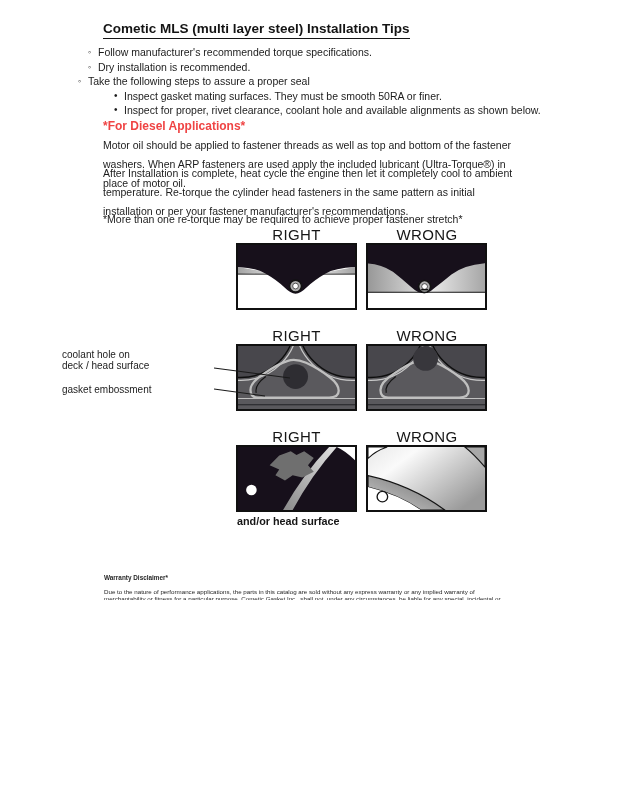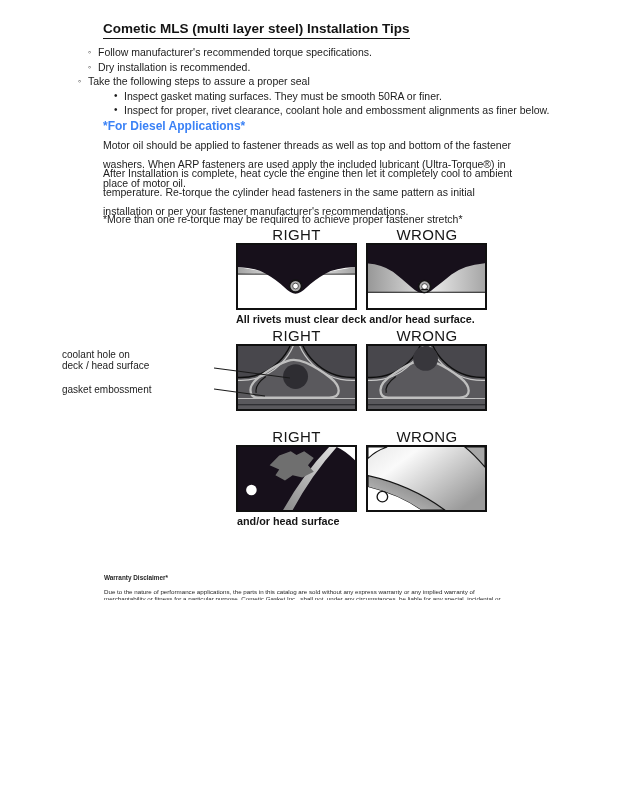--- a/index.html
+++ b/index.html
@@ -8,21 +8,21 @@
     font-family:"Liberation Sans", sans-serif;color:#1c1c1c;
   }
   .abs{position:absolute;}
   .title{
     left:103px;top:21px;font-size:13.5px;font-weight:bold;color:#141414;
     border-bottom:1.6px solid #141414;padding-bottom:2px;white-space:nowrap;
   }
   .bullet-line{font-size:10.5px;white-space:nowrap;color:#1c1c1c;}
   .bullet-line .marker{display:inline-block;width:10px;font-size:9px;vertical-align:1px;}
   .sub .marker{font-size:10px;}
-  .section-head{font-size:12px;font-weight:bold;color:#3b82f6;white-space:nowrap;}
+  .section-head{font-size:12px;font-weight:bold;color:#ef4444;white-space:nowrap;}
   .para{font-size:10.5px;line-height:19px;width:424px;color:#1c1c1c;}
   .dg-label{font-size:15px;letter-spacing:0.4px;text-align:center;color:#161616;white-space:nowrap;}
   .dbox{width:121px;height:67px;border:2px solid #101010;box-sizing:border-box;background:#fff;}
   .dbox svg{display:block;width:117px;height:63px;}
   .caption{font-size:10.8px;font-weight:bold;color:#161616;white-space:nowrap;}
   .leader-label{font-size:10px;color:#1c1c1c;text-align:left;white-space:nowrap;}
   .warranty{width:412px;font-size:6.2px;line-height:7.1px;color:#262626;}
   .warranty .w-head{font-weight:bold;font-size:6.4px;margin-bottom:7px;}
   .warranty .w-para{margin-bottom:7px;}
   .warranty .w-para.tight{margin-bottom:0;}
@@ -41,21 +41,21 @@
   <div class="abs bullet-line" style="left:88px;top:60.5px;">
     <span class="marker">◦</span><span>Dry installation is recommended.</span>
   </div>
   <div class="abs bullet-line" style="left:70px;top:75px;margin-left:8px;">
     <span class="marker">◦</span><span>Take the following steps to assure a proper seal</span>
   </div>
   <div class="abs bullet-line sub" style="left:114px;top:89.5px;">
     <span class="marker">•</span><span>Inspect gasket mating surfaces.  They must be smooth 50RA or finer.</span>
   </div>
   <div class="abs bullet-line sub" style="left:114px;top:104px;">
-    <span class="marker">•</span><span>Inspect for proper, rivet clearance, coolant hole and embossment alignments as finer below.</span>
+    <span class="marker">•</span><span>Inspect for proper, rivet clearance, coolant hole and available alignments as shown below.</span>
   </div>
 
   <div class="abs section-head" style="left:103px;top:119px;">*For Diesel Applications*</div>
   <div class="abs para" style="left:103px;top:136px;">Motor oil should be applied to fastener threads as well as top and bottom of the fastener washers. When ARP fasteners are used apply the included lubricant (Ultra-Torque®) in place of motor oil.</div>
   <div class="abs para" style="left:103px;top:164px;">After Installation is complete, heat cycle the engine then let it completely cool to ambient temperature. Re-torque the cylinder head fasteners in the same pattern as initial installation or per your fastener manufacturer's recommendations.</div>
   <div class="abs para" style="left:103px;top:210px;">*More than one re-torque may be required to achieve proper fastener stretch*</div>
 
   <div class="abs dg-label" style="left:236px;top:226px;width:121px;">RIGHT</div>
   <div class="abs dg-label" style="left:366px;top:226px;width:122px;">WRONG</div>
 
@@ -91,21 +91,20 @@
       </defs>
       <rect width="122" height="66" fill="#ffffff"></rect>
       <rect x="0" y="19" width="122" height="31" fill="url(#gC)"></rect>
       <line x1="0" y1="49.5" x2="122" y2="49.5" stroke="#141414" stroke-width="1"></line>
       <path d="M0,0 H122 V19 Q99,21 87,31 Q75,41 68,46 Q63,50.5 58,50.5 Q52,50.5 45,44 Q35,35 26,28 Q14,20.5 0,19.5 Z" fill="#17101b"></path>
       <circle cx="59" cy="43.5" r="6.2" fill="#aeaeae" stroke="#121212" stroke-width="1.6"></circle>
       <circle cx="59" cy="43.5" r="3" fill="#ffffff" stroke="#121212" stroke-width="0.7"></circle>
       <line x1="55.5" y1="46.8" x2="62.5" y2="46.8" stroke="#121212" stroke-width="1.5"></line>
     </svg>
   </div>
-  <div class="abs caption" style="left:236px;top:313px;">All rivets must clear deck and/or head surface.</div>
 
   <div class="abs dg-label" style="left:236px;top:327px;width:121px;">RIGHT</div>
   <div class="abs dg-label" style="left:366px;top:327px;width:122px;">WRONG</div>
 
   <div class="abs leader-label" style="left:62px;top:349px;width:150px;">
     <div>coolant hole on</div>
     <div>deck / head surface</div>
   </div>
   <div class="abs leader-label" style="left:62px;top:384px;width:150px;">gasket embossment</div>
 

